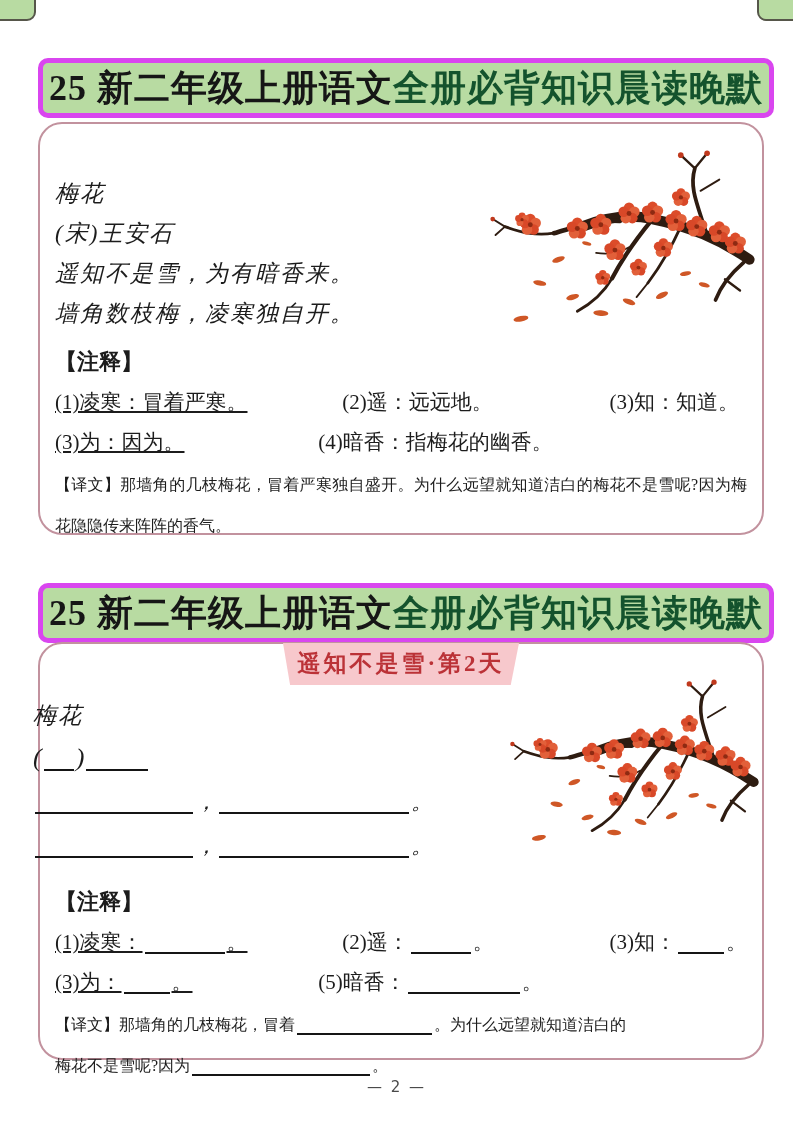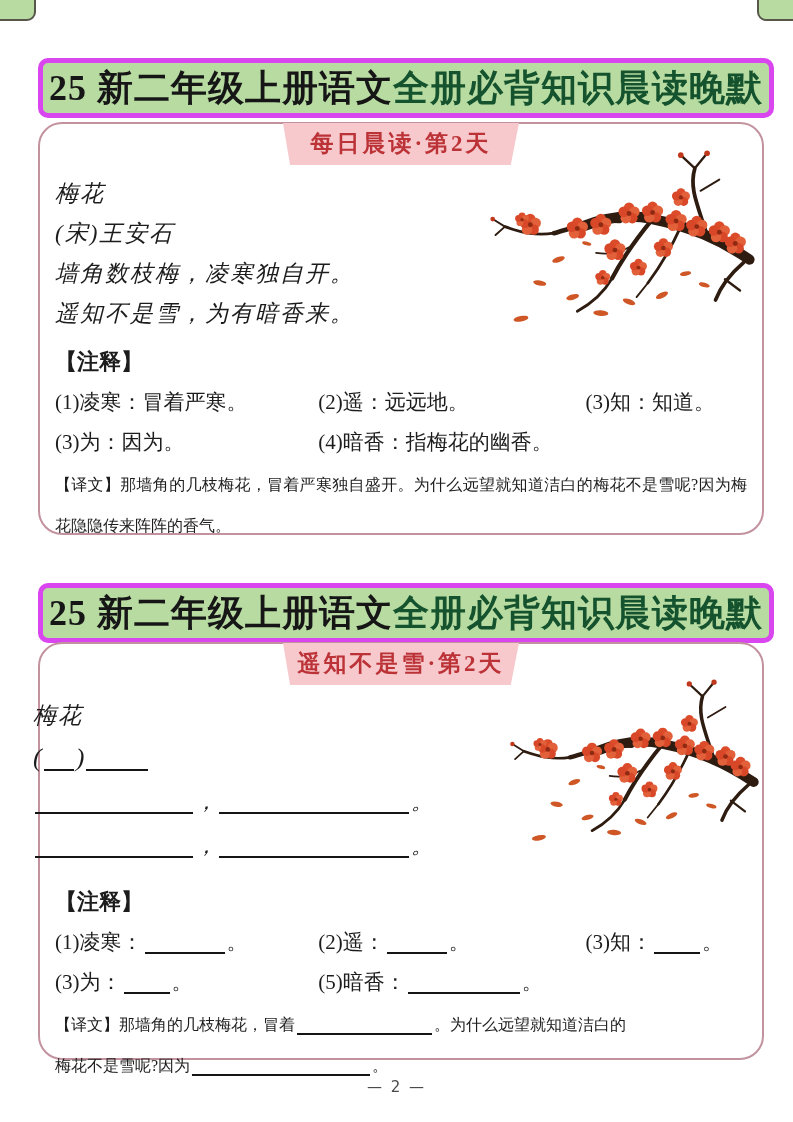--- a/index.html
+++ b/index.html
@@ -54,22 +54,22 @@
 
   
   .poem{ font-size:23px;letter-spacing:2px;font-style:italic; }
   .card1 .poem{margin-top:50px;}
   .poem .pline{line-height:40px;height:40px;}
 
   
   .notes-label{font-size:22px;font-weight:bold;line-height:40px;margin-top:8px;}
   .note-row{font-size:21px;line-height:40px;white-space:nowrap;}
   .note-col{display:inline-block;}
-  .w-col1{width:258px;}
-  .w-col2{width:262px;}
+  .w-col1{width:258px;text-decoration:underline;}
+  .w-col2{width:262px;margin-left:24px;}
   .trans{font-size:16px;line-height:41px;text-align:justify;margin-top:2px;}
 
   
   .blank{
     display:inline-block;border-bottom:2px solid #151515;height:1.05em;
     vertical-align:-5px;margin:0 2px;
   }
   .b30{width:30px;} .b62{width:62px;}
   .b158{width:158px;} .b190{width:190px;}
   .b80{width:80px;} .b60{width:60px;} .b46{width:46px;} .b112{width:112px;}
@@ -155,32 +155,31 @@
 
   <div class="corner-tab left"></div>
   <div class="corner-tab right"></div>
 
   <div class="banner banner1">
     <span class="bk">25 新二年级上册语文</span>
       <span class="rd">全册必背知识晨读晚默</span>
   </div>
 
   <div class="card card1">
-    <div class="day-header">每日晨读·第2天</div>
 
     <svg class="blossom" width="268" height="196" viewBox="0 0 285 200">
       <use href="#blossom-art"></use>
     </svg>
 
     <div class="content">
       <div class="poem">
         <div class="pline">梅花</div>
         <div class="pline">(宋)王安石</div>
+        <div class="pline">遥知不是雪，为有暗香来。</div>
         <div class="pline">墙角数枝梅，凌寒独自开。</div>
-        <div class="pline">遥知不是雪，为有暗香来。</div>
       </div>
 
       <div class="notes-label">【注释】</div>
 
       <div class="note-row">
         <span class="note-col w-col1">(1)凌寒：冒着严寒。</span>
         <span class="note-col w-col2">(2)遥：远远地。</span>
         <span class="note-col">(3)知：知道。</span>
       </div>
       <div class="note-row">

